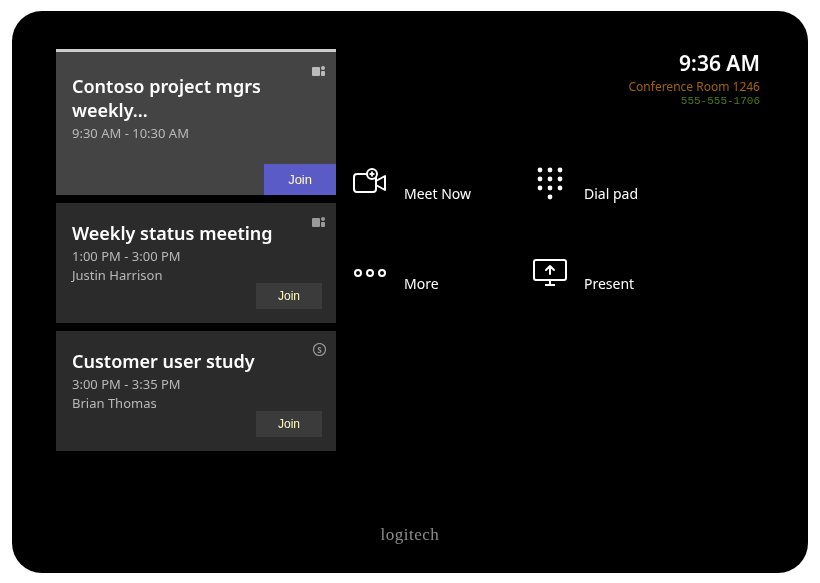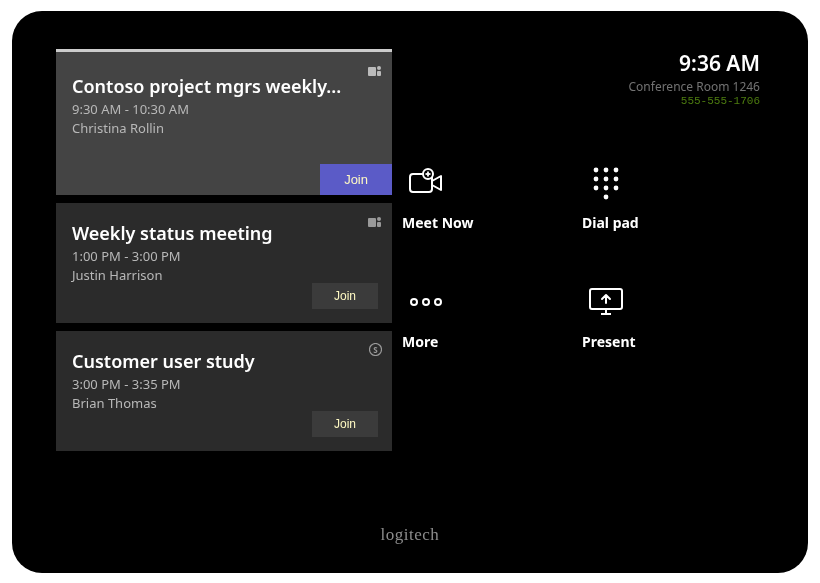--- a/index.html
+++ b/index.html
@@ -18,21 +18,21 @@
     position: relative;
   }
   .screen {
     flex: 1;
     background: #000;
     display: flex;
     gap: 0;
   }
   
   .meetings {
-    width: 336px;
+    width: 280px;
     display: flex; flex-direction: column; gap: 8px;
   }
   .meeting-card {
     background: #2b2b2b;
     padding: 18px 16px 16px 16px;
     position: relative;
     min-height: 120px;
   }
   .meeting-card.active {
     background: #444;
@@ -68,37 +68,36 @@
     flex: 1;
     display: flex; flex-direction: column;
   }
   .status {
     text-align: right;
     color: #fff;
     margin-bottom: 56px;
     padding-right: 4px;
   }
   .status-time { font-size: 21px; font-weight: 600; }
-  .status-room { font-size: 12px; color: #737373; margin-top: 1px; }
+  .status-room { font-size: 12px; color: #a16207; margin-top: 1px; }
   .status-phone { font-size: 11px; color: #4d7c0f; font-family: Liberation Mono, monospace; }
 
   .actions {
     display: grid;
     grid-template-columns: repeat(2, 150px);
     grid-template-rows: repeat(2, 1fr);
     column-gap: 30px;
     row-gap: 50px;
     justify-content: start;
     padding-left: 10px;
   }
   .action {
-    display: flex; flex-direction: column; align-items: flex-start;
+    display: flex; flex-direction: row; align-items: flex-end;
     gap: 10px;
     cursor: pointer;
-    font-weight: bold;
   }
   .action-icon {
     width: 48px; height: 40px;
     display: flex; align-items: center; justify-content: center;
   }
   .action-label { color: #fff; font-size: 14px; }
 
   .brand {
     text-align: center;
     color: #8c8c8c;
@@ -120,21 +119,20 @@
       <div class="meeting-card active">
         <span class="provider-icon">
           <svg width="14" height="12">
               <rect x="0" y="2" width="8" height="9" rx="1" fill="#bbb"></rect>
               <circle cx="11" cy="3" r="2" fill="#bbb"></circle>
               <rect x="9" y="6" width="4" height="5" rx="1" fill="#bbb"></rect>
             </svg>
         </span>
         <div class="meeting-title">Contoso project mgrs weekly...</div>
         <div class="meeting-time">9:30 AM - 10:30 AM</div>
-        <div class="meeting-organizer">Christina Rollin</div>
         <button class="join-btn">Join</button>
       </div>
 
       <div class="meeting-card">
         <span class="provider-icon">
           <svg width="14" height="12">
               <rect x="0" y="2" width="8" height="9" rx="1" fill="#999"></rect>
               <circle cx="11" cy="3" r="2" fill="#999"></circle>
               <rect x="9" y="6" width="4" height="5" rx="1" fill="#999"></rect>
             </svg>

